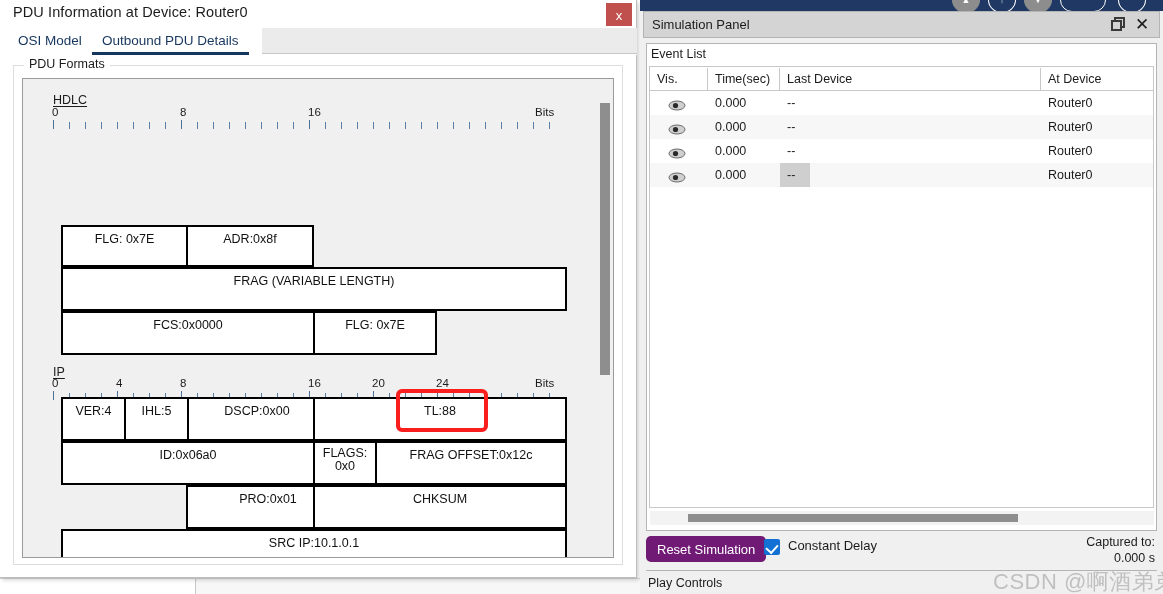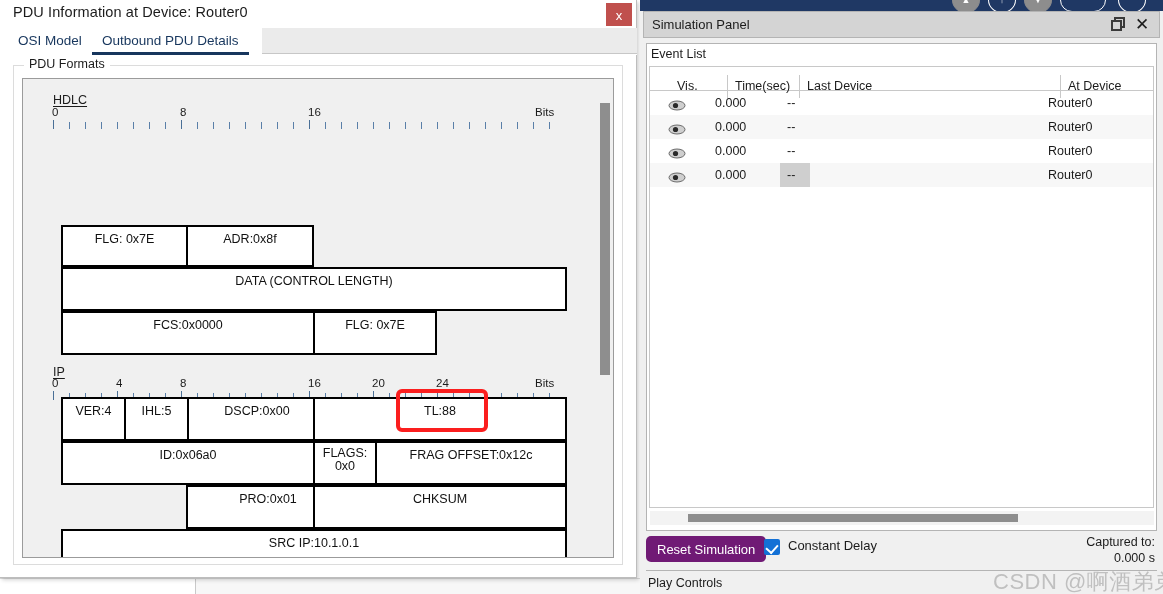--- a/index.html
+++ b/index.html
@@ -178,23 +178,23 @@
   }
   .evt-table {
     position:absolute; left:2px; top:22px; width:505px; height:442px;
     border:1px solid #c8c8c8; background:#ffffff; overflow:hidden;
   }
   .evt-head {
     position:relative; height:24px; background:#ffffff;
     border-bottom:1px solid #c8c8c8;
   }
   .evt-head .hcell {
-    position:absolute; top:8px; height:23px; line-height:23px;
+    position:absolute; top:1px; height:23px; line-height:23px;
     font-size:12.5px; color:#1b1b1b; padding-left:7px;
-    border-right:1px solid #c8c8c8; white-space:nowrap;margin-left:20px;
+    border-right:1px solid #c8c8c8; white-space:nowrap;
   }
   .evt-head .hcell.last { border-right:none; }
   .evt-row { position:relative; height:24px; }
   .evt-row.alt { background:#f7f7f7; }
   .evt-row.sel-cell .cell.c2 { background:#cfcfcf; }
   .evt-row .cell {
     position:absolute; top:0; height:24px; line-height:24px;
     font-size:12.5px; color:#1b1b1b; padding-left:7px; white-space:nowrap;
   }
   .eye {
@@ -335,21 +335,21 @@
                 <div class="tick" style="left: 496px;"></div>
               </div>
           </div>
 
           <div class="fieldrow" style="left:38px;top:146px;width:506px;height:42px;">
             <div class="fbox" style="left:0px;width:127px;height:42px;">FLG: 0x7E</div>
             <div class="fbox" style="left:125px;width:128px;height:42px;">ADR:0x8f</div>
           </div>
 
           <div class="fieldrow" style="left:38px;top:188px;width:506px;height:44px;">
-            <div class="fbox" style="left:0px;width:506px;height:44px;">DATA (CONTROL LENGTH)</div>
+            <div class="fbox" style="left:0px;width:506px;height:44px;">FRAG (VARIABLE LENGTH)</div>
           </div>
 
           <div class="fieldrow" style="left:38px;top:232px;width:506px;height:44px;">
             <div class="fbox" style="left:0px;width:254px;height:44px;">FCS:0x0000</div>
             <div class="fbox" style="left:252px;width:124px;height:44px;">FLG: 0x7E</div>
           </div>
 
           <div class="sec-label" style="left:30px;top:286px;">IP</div>
 
           <div class="ruler" style="left:30px;top:301px;width:510px;">

